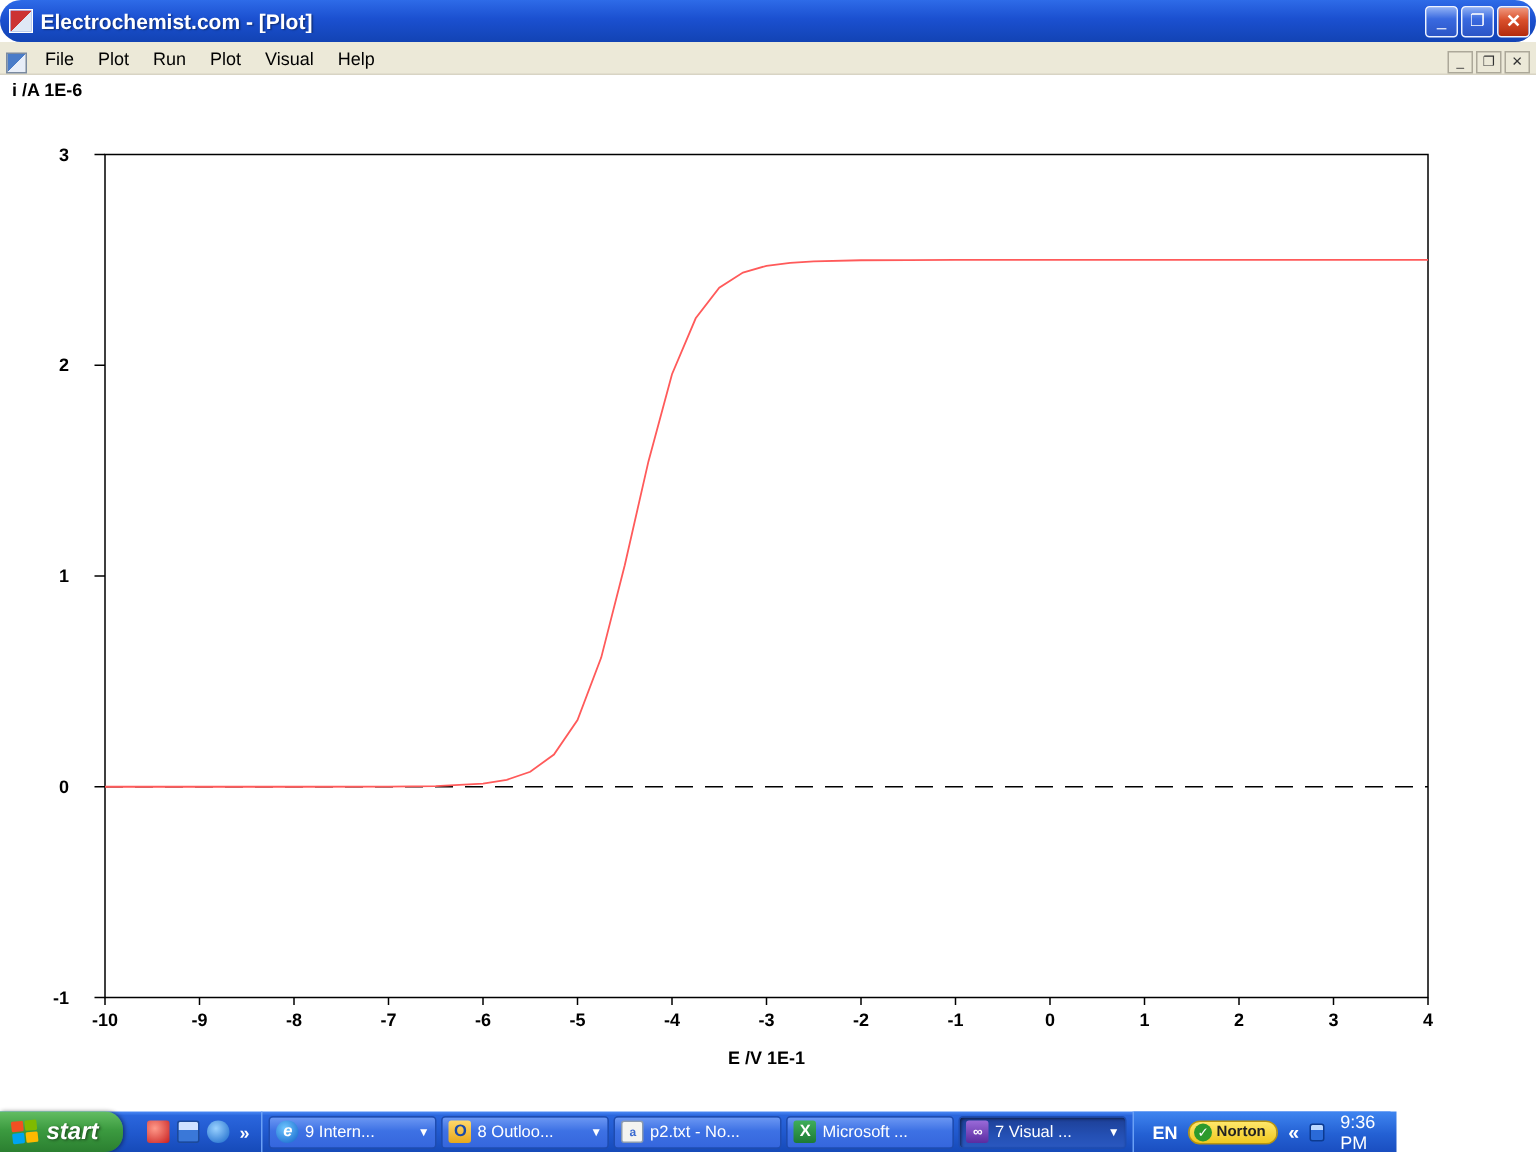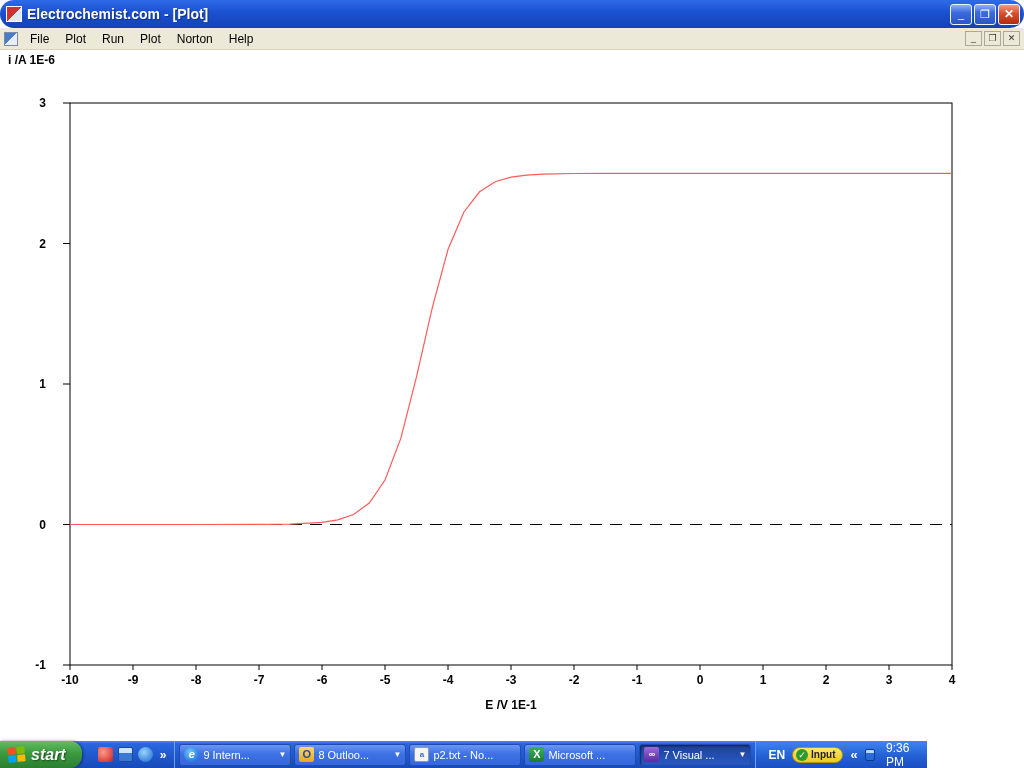--- a/index.html
+++ b/index.html
@@ -28,21 +28,21 @@
     color: #fff; font-size: 11px; line-height: 18px; text-align: center;
     font-family: "Liberation Sans", sans-serif; cursor: default; padding: 0;
   }
   .wbtn.close {
     background: linear-gradient(to bottom, #f09a80 0%, #d94f2b 45%, #b32b0e 100%);
     font-weight: bold; font-size: 12px;
   }
 
   
   .menubar {
-    height: 22px; background: #ece9d8; display: flex; align-items: center;
+    height: 22px; background: #ece9d8; display: flex; align-items: flex-end;
     padding: 0 4px; border-bottom: 1px solid #d8d4c4; font-size: 12px;
   }
   .child-icon {
     width: 14px; height: 14px; margin-right: 4px;
     background: linear-gradient(135deg, #4a7cc8 0 50%, #e8eef8 50% 100%);
     border: 1px solid #7a8aa0; display: inline-block;
   }
   .menu-items { display: flex; flex: 1 1 auto; }
   .menu-item { padding: 3px 8px; color: #000; cursor: default; }
   .child-controls { display: flex; gap: 2px; }
@@ -129,21 +129,21 @@
   </span>
 </div>
 
 <div class="menubar">
   <span class="child-icon"></span>
   <div class="menu-items" id="menu-items">
       <span class="menu-item">File</span>
       <span class="menu-item">Plot</span>
       <span class="menu-item">Run</span>
       <span class="menu-item">Plot</span>
-      <span class="menu-item">Norton</span>
+      <span class="menu-item">Visual</span>
       <span class="menu-item">Help</span>
     </div>
   <span class="child-controls">
     <button class="cbtn">_</button>
     <button class="cbtn">❐</button>
     <button class="cbtn">✕</button>
   </span>
 </div>
 
 <div class="client">
@@ -234,19 +234,19 @@
       <div class="taskbtn active">
         <span class="tb-icon icon-visual-studio">∞</span>
         <span class="tb-label">7 Visual ...</span>
         <span class="tb-arrow">▼</span>
       </div>
     </div>
   <div class="tray">
     <span class="lang">EN</span>
     <span class="norton">
       <span class="norton-check">✓</span>
-      <span class="norton-label">Input</span>
+      <span class="norton-label">Norton</span>
     </span>
     <span class="chevron">«</span>
     <span class="tray-icon"></span>
     <span class="clock">9:36 PM</span>
   </div>
 </div>
 
 </body></html>

